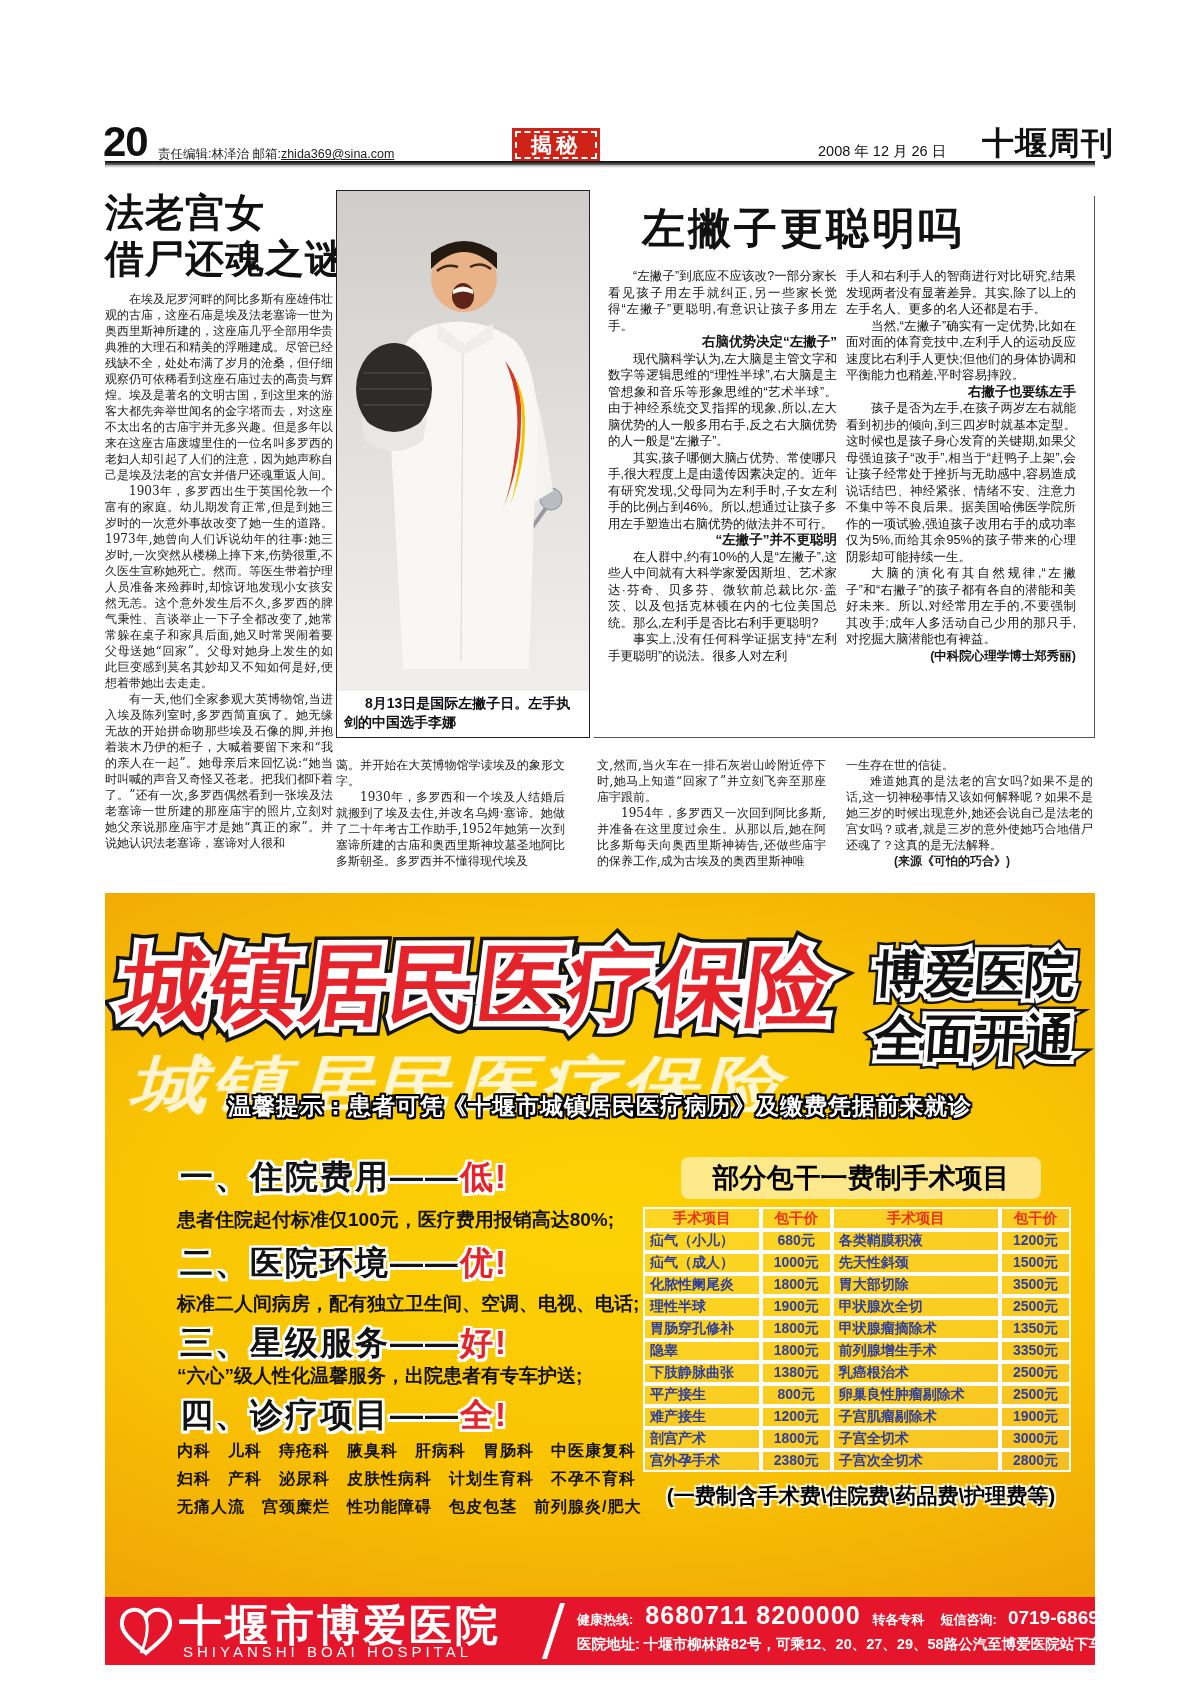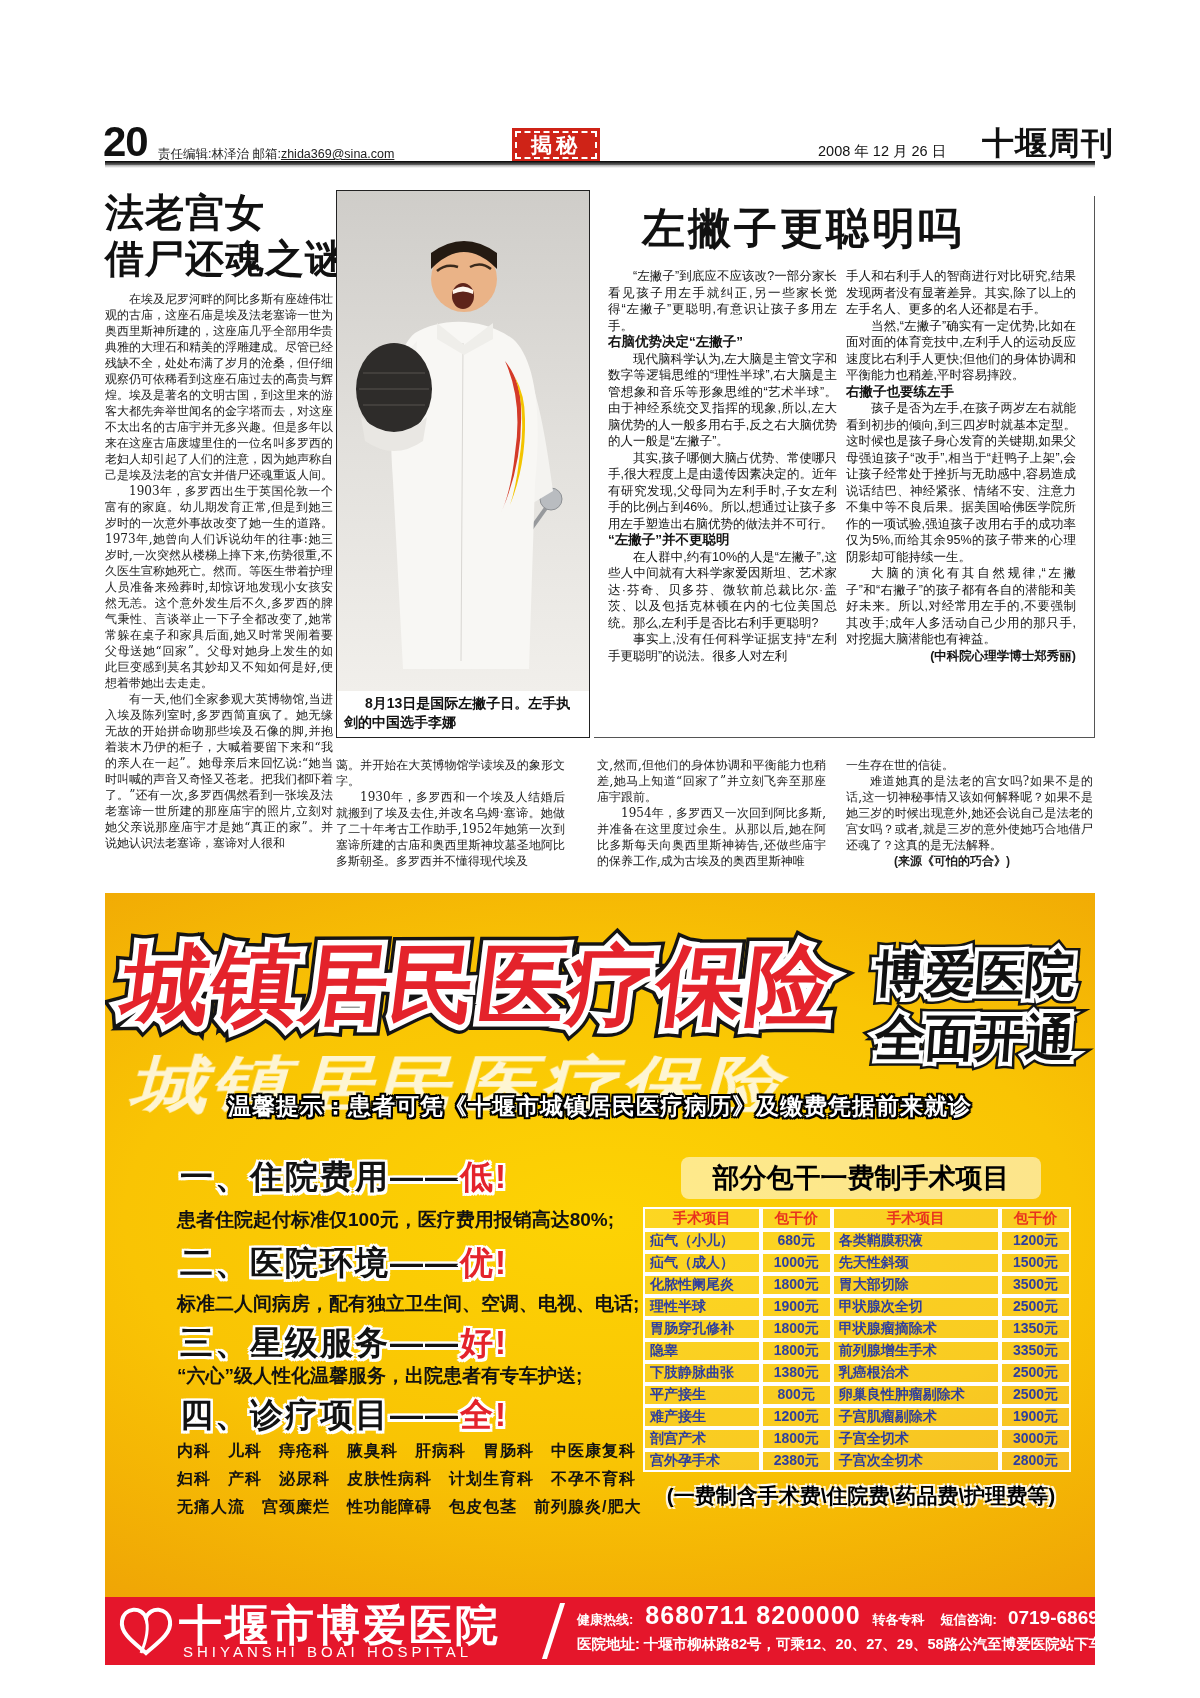--- a/index.html
+++ b/index.html
@@ -35,21 +35,21 @@
   .photo-box{left:336px;top:190px;width:254px;height:548px;border:1px solid #222;background:#fff;box-sizing:border-box;}
   .photo-box svg{display:block;}
   .photo-caption{padding:3px 7px 0 7px;font-size:14px;line-height:19px;font-weight:700;text-indent:1.5em;}
 
   
   .lf-title{left:642px;top:200px;font-size:43px;font-weight:800;letter-spacing:3px;}
   .lf-border-r{left:1094px;top:196px;width:1px;height:541px;background:#555;}
   .lf-border-b{left:594px;top:737px;width:501px;height:1px;background:#555;}
   .hei-col{font-size:12.5px;line-height:16.5px;text-align:justify;color:#141414;overflow:hidden;}
   .hei-col p{margin:0;text-indent:2em;}
-  .hei-col .h{font-weight:700;font-size:13.5px;text-align:left;text-indent:0;}
+  .hei-col .h{font-weight:700;font-size:13.5px;text-align:right;text-indent:0;}
   .hei-col .byline{font-weight:700;text-align:right;text-indent:0;}
   .lf-colA{left:608px;top:268px;width:229px;height:468px;}
   .lf-colB{left:846px;top:268px;width:230px;height:468px;}
 
   
   .ad{left:105px;top:893px;width:990px;height:772px;
       background:radial-gradient(ellipse 120% 80% at 50% 42%,#fdd304 0%,#f9c404 40%,#f0a705 72%,#e99205 100%);
       overflow:hidden;}
   .hl-wrap{position:absolute;left:18px;top:34px;height:130px;}
   .hl{position:absolute;left:0;top:0;white-space:nowrap;font-size:87px;font-weight:900;
@@ -179,21 +179,21 @@
     <p>孩子是否为左手,在孩子两岁左右就能看到初步的倾向,到三四岁时就基本定型。这时候也是孩子身心发育的关键期,如果父母强迫孩子“改手”,相当于“赶鸭子上架”,会让孩子经常处于挫折与无助感中,容易造成说话结巴、神经紧张、情绪不安、注意力不集中等不良后果。据美国哈佛医学院所作的一项试验,强迫孩子改用右手的成功率仅为5%,而给其余95%的孩子带来的心理阴影却可能持续一生。</p>
     <p>大脑的演化有其自然规律,“左撇子”和“右撇子”的孩子都有各自的潜能和美好未来。所以,对经常用左手的,不要强制其改手;成年人多活动自己少用的那只手,对挖掘大脑潜能也有裨益。</p>
     <p class="byline">(中科院心理学博士郑秀丽)</p>
   </div>
 
   <div class="abs kai ph-col2">
     <p class="noindent">蔼。并开始在大英博物馆学读埃及的象形文字。</p>
     <p>1930年，多罗西和一个埃及人结婚后就搬到了埃及去住,并改名乌姆·塞谛。她做了二十年考古工作助手,1952年她第一次到塞谛所建的古庙和奥西里斯神坟墓圣地阿比多斯朝圣。多罗西并不懂得现代埃及</p>
   </div>
   <div class="abs kai ph-col3">
-    <p class="noindent">文,然而,但他们的身体协调和平衡能力也稍差,她马上知道“回家了”并立刻飞奔至那座庙宇跟前。</p>
+    <p class="noindent">文,然而,当火车在一排石灰岩山岭附近停下时,她马上知道“回家了”并立刻飞奔至那座庙宇跟前。</p>
     <p>1954年，多罗西又一次回到阿比多斯,并准备在这里度过余生。从那以后,她在阿比多斯每天向奥西里斯神祷告,还做些庙宇的保养工作,成为古埃及的奥西里斯神唯</p>
   </div>
   <div class="abs kai ph-col4">
     <p class="noindent">一生存在世的信徒。</p>
     <p>难道她真的是法老的宫女吗?如果不是的话,这一切神秘事情又该如何解释呢？如果不是她三岁的时候出现意外,她还会说自己是法老的宫女吗？或者,就是三岁的意外使她巧合地借尸还魂了？这真的是无法解释。</p>
     <p class="source">(来源《可怕的巧合》)</p>
   </div>
 
   <div class="abs ad">
 

